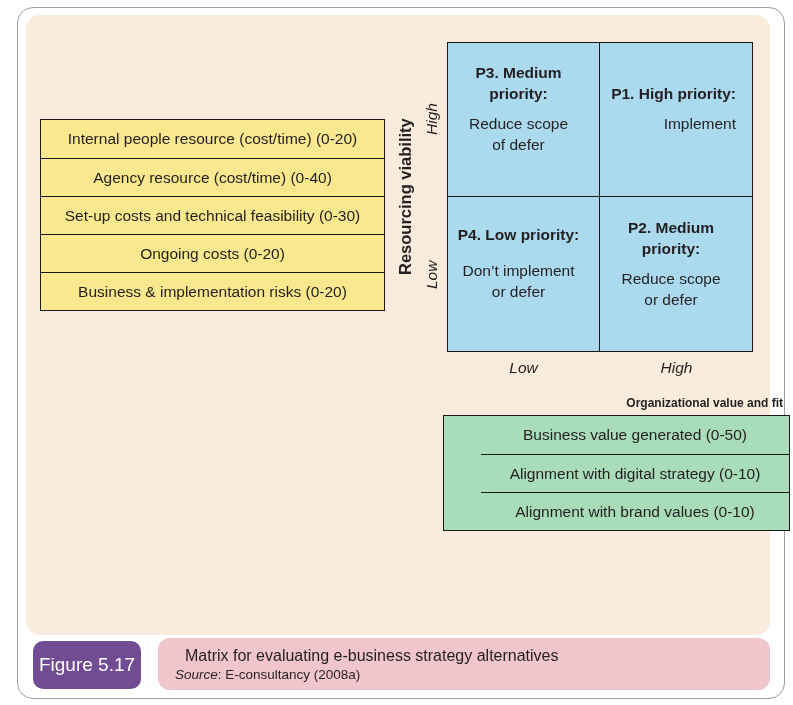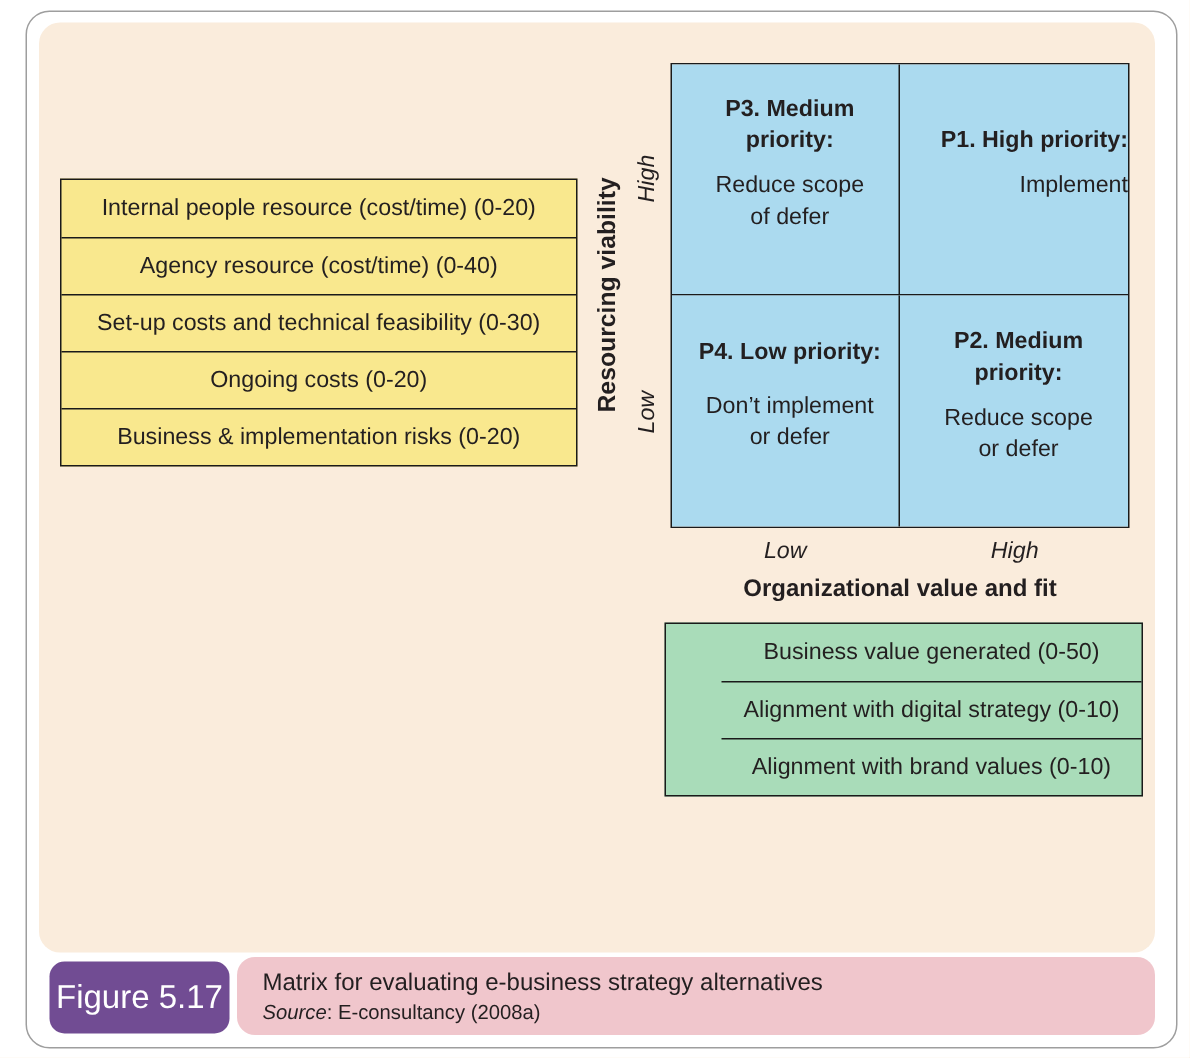--- a/index.html
+++ b/index.html
@@ -22,67 +22,67 @@
   }
 
   
   .tbl { position: absolute; border: 1px solid #1a1a1a; }
   .tbl .row {
     height: 38px; display: flex; align-items: center; justify-content: center;
     font-size: 15.5px; border-top: 1px solid #1a1a1a; padding: 0 4px; white-space: nowrap;
   }
   .tbl .row:first-child { border-top: none; }
   .tbl.yellow { left: 40px; top: 99px; width: 345px; background: #f9e88e; margin-top: 20px; }
-  .tbl.green  { left: 443px; top: 415px; width: 319px; background: #a9dcb9; padding-left: 37px; }
+  .tbl.green  { left: 443px; top: 415px; width: 347px; background: #a9dcb9; padding-left: 37px; }
 
   
   .matrix {
     position: absolute; left: 447px; top: 42px; width: 306px; height: 310px;
     border: 1px solid #1a1a1a; display: grid;
     grid-template-columns: 1fr 1fr; grid-template-rows: 1fr 1fr;
   }
   .cell {
     background: #abdaef; display: flex; flex-direction: column;
     align-items: center; justify-content: center; gap: 9px;
-    text-align: center; font-size: 15.5px; line-height: 21px; padding: 4px 0 26px 6px;
+    text-align: center; font-size: 15.5px; line-height: 21px; padding: 4px 16px 26px 6px;
   }
   .cell.tl { border-right: 1px solid #1a1a1a; border-bottom: 1px solid #1a1a1a; }
   .cell.tr { border-bottom: 1px solid #1a1a1a; align-items: flex-end; }
   .cell.bl { border-right: 1px solid #1a1a1a; gap: 15px; }
   .cell .head { font-weight: 700; white-space: pre-line; }
   .cell .body { white-space: pre-line; }
 
   
   .vlabel {
     position: absolute; writing-mode: vertical-rl; transform: rotate(180deg);
     text-align: center;
   }
   .v-title { left: 396px; top: 42px; height: 310px; width: 22px; font-weight: 700; font-size: 16.5px; }
   .v-high  { left: 423px; top: 42px;  height: 155px; width: 20px; font-style: italic; font-size: 15.5px; }
   .v-low   { left: 423px; top: 197px; height: 155px; width: 20px; font-style: italic; font-size: 15.5px; }
 
   .xlabel { position: absolute; text-align: center; font-style: italic; font-size: 15.5px; }
   .x-low  { left: 447px; top: 359px; width: 153px; }
   .x-high { left: 600px; top: 359px; width: 153px; }
   .x-title {
-    position: absolute; left: 417px; top: 384px; width: 366px;
-    text-align: center; font-weight: 700; font-size: 16px;
+    position: absolute; left: 417px; top: 396px; width: 366px;
+    text-align: right; font-weight: 700; font-size: 12px;
   }
 
   
   .badge {
-    position: absolute; left: 33px; top: 641px; width: 120px; height: 48px;
+    position: absolute; left: 33px; top: 641px; width: 108px; height: 48px;
     background: #714c93; border-radius: 10px; color: #ffffff;
-    display: flex; align-items: center; justify-content: center; font-size: 22px;
+    display: flex; align-items: center; justify-content: center; font-size: 19px;
   }
   .capbar {
     position: absolute; left: 158px; top: 638px; width: 612px; height: 52px;
     background: #f0c6cc; border-radius: 12px; padding: 7px 14px 0 17px;
   }
-  .cap-title { font-size: 16px; line-height: 21px; }
+  .cap-title { font-size: 16px; line-height: 21px; margin-left: 10px; }
   .cap-source { font-size: 13.5px; line-height: 17px; }
   .cap-source .src { font-style: italic; }
 </style>
 </head>
 <body>
 
 <div class="canvas">
   <div class="frame"></div>
   <div class="panel"></div>
 

